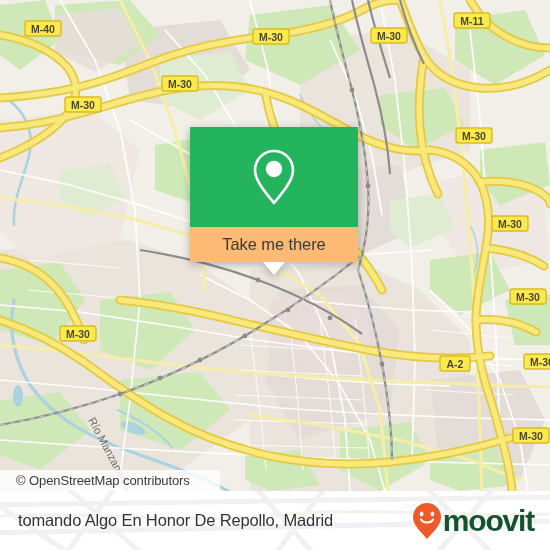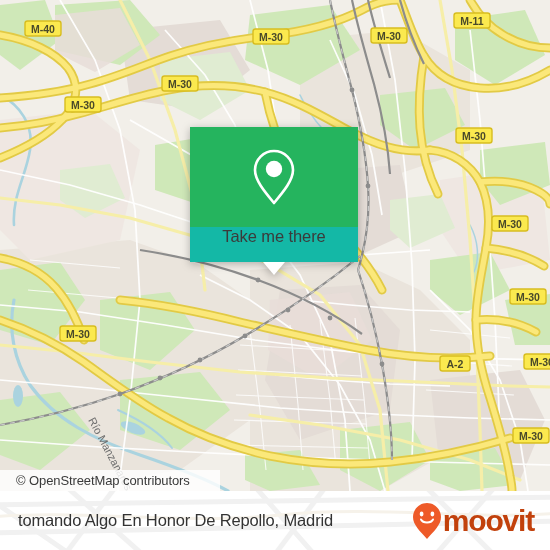--- a/index.html
+++ b/index.html
@@ -62,24 +62,24 @@
     filter: drop-shadow(0 2px 4px rgba(0,0,0,0.28));
   }
   #popup-green {
     background: #25b45e;
     height: 100px;
     display: flex;
     align-items: center;
     justify-content: center;
   }
   #popup-white {
-    background: #14b8a6;
+    background: #fdba74;
     height: 35px;
     display: flex;
-    align-items: flex-start;
+    align-items: center;
     justify-content: center;
   }
   #popup-white span {
     font-size: 16.5px;
     color: #3b3b3b;
     letter-spacing: -0.1px;
   }
   #popup-tail {
     position: absolute;
     left: 50%;
@@ -127,21 +127,21 @@
     right: 16px;
     top: 0;
     height: 59px;
     display: flex;
     align-items: center;
     z-index: 5;
   }
   #moovit-wordmark {
     font-size: 30px;
     font-weight: bold;
-    color: #c2410c;
+    color: #14532d;
     letter-spacing: -1.2px;
     margin-left: 1px;
     line-height: 1;
   }
 </style>
 </head>
 <body>
 
 <div id="page">
 

